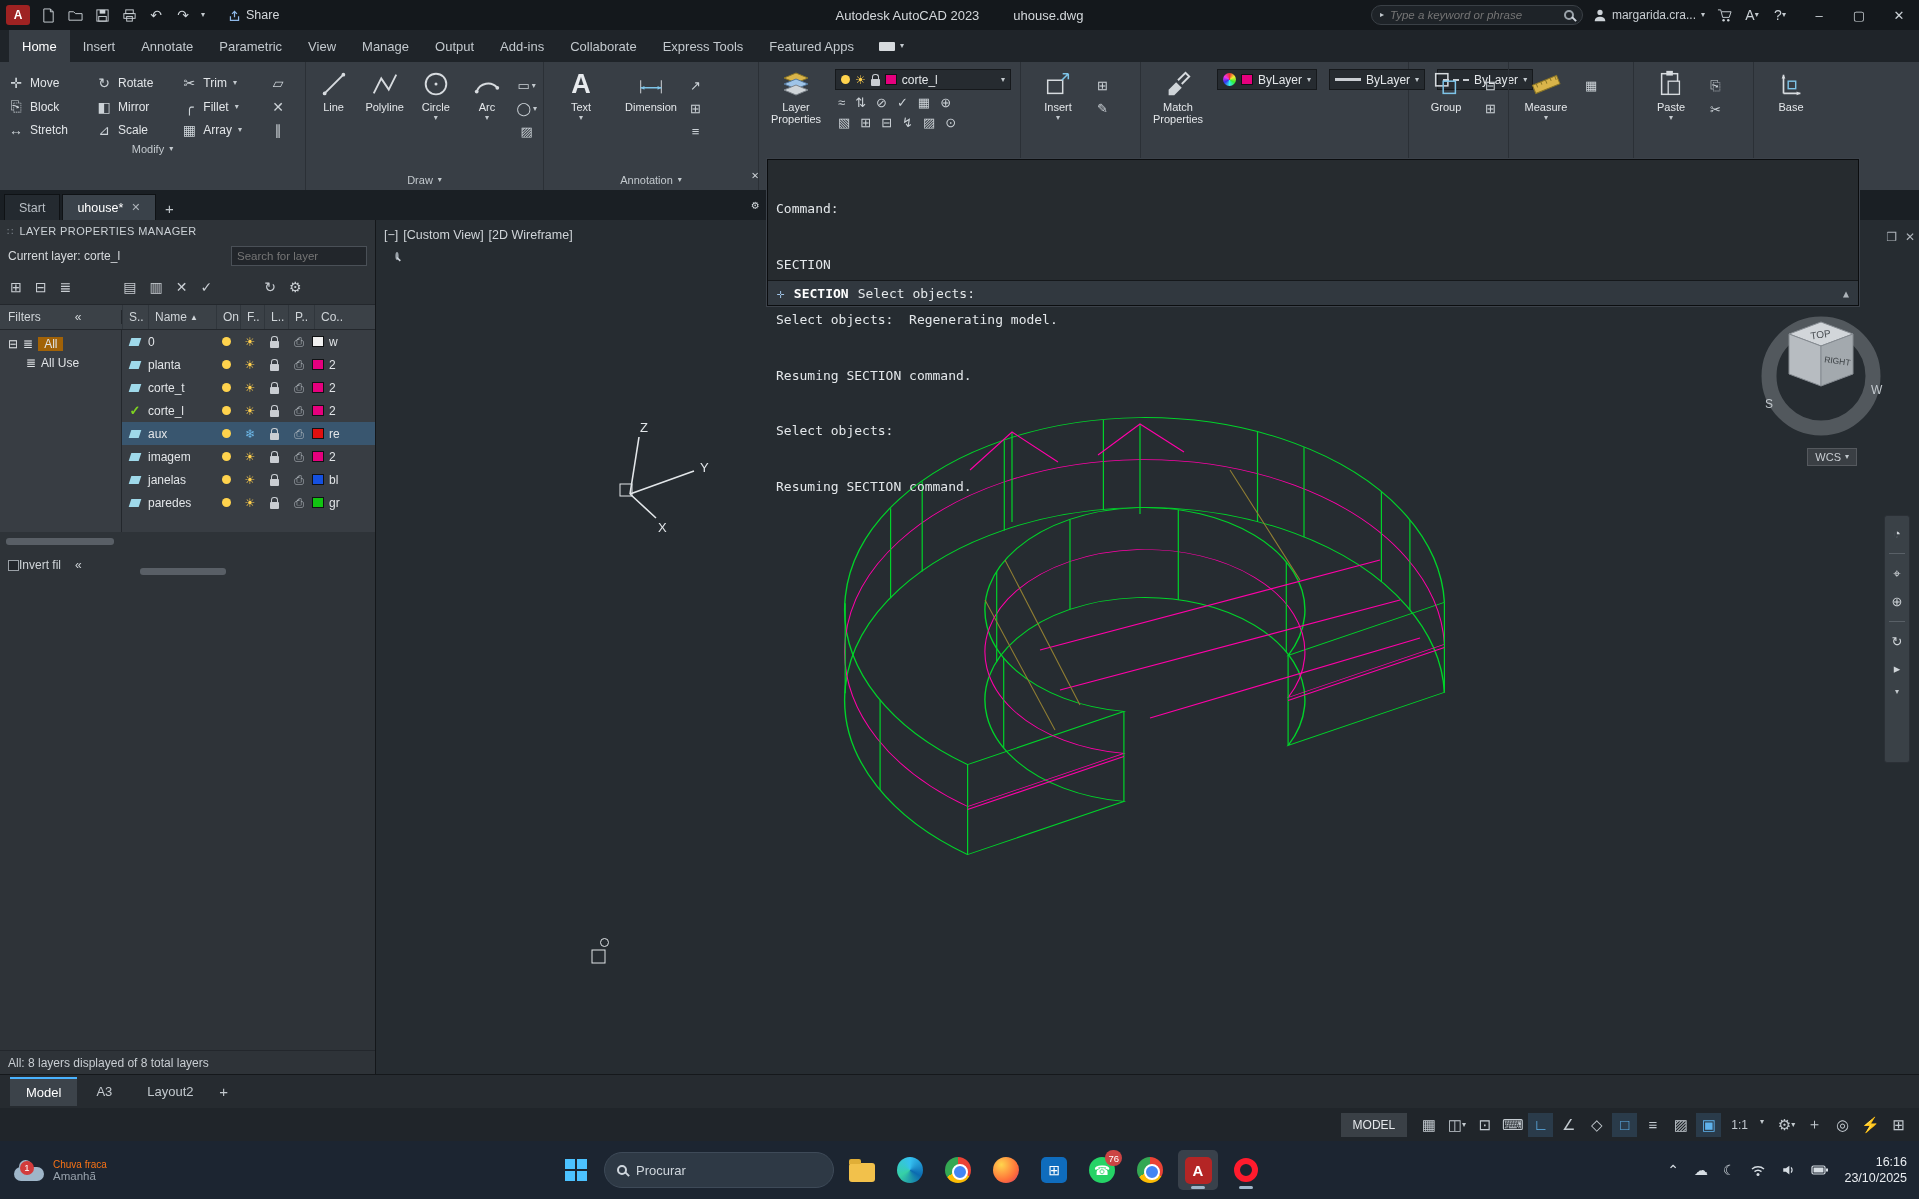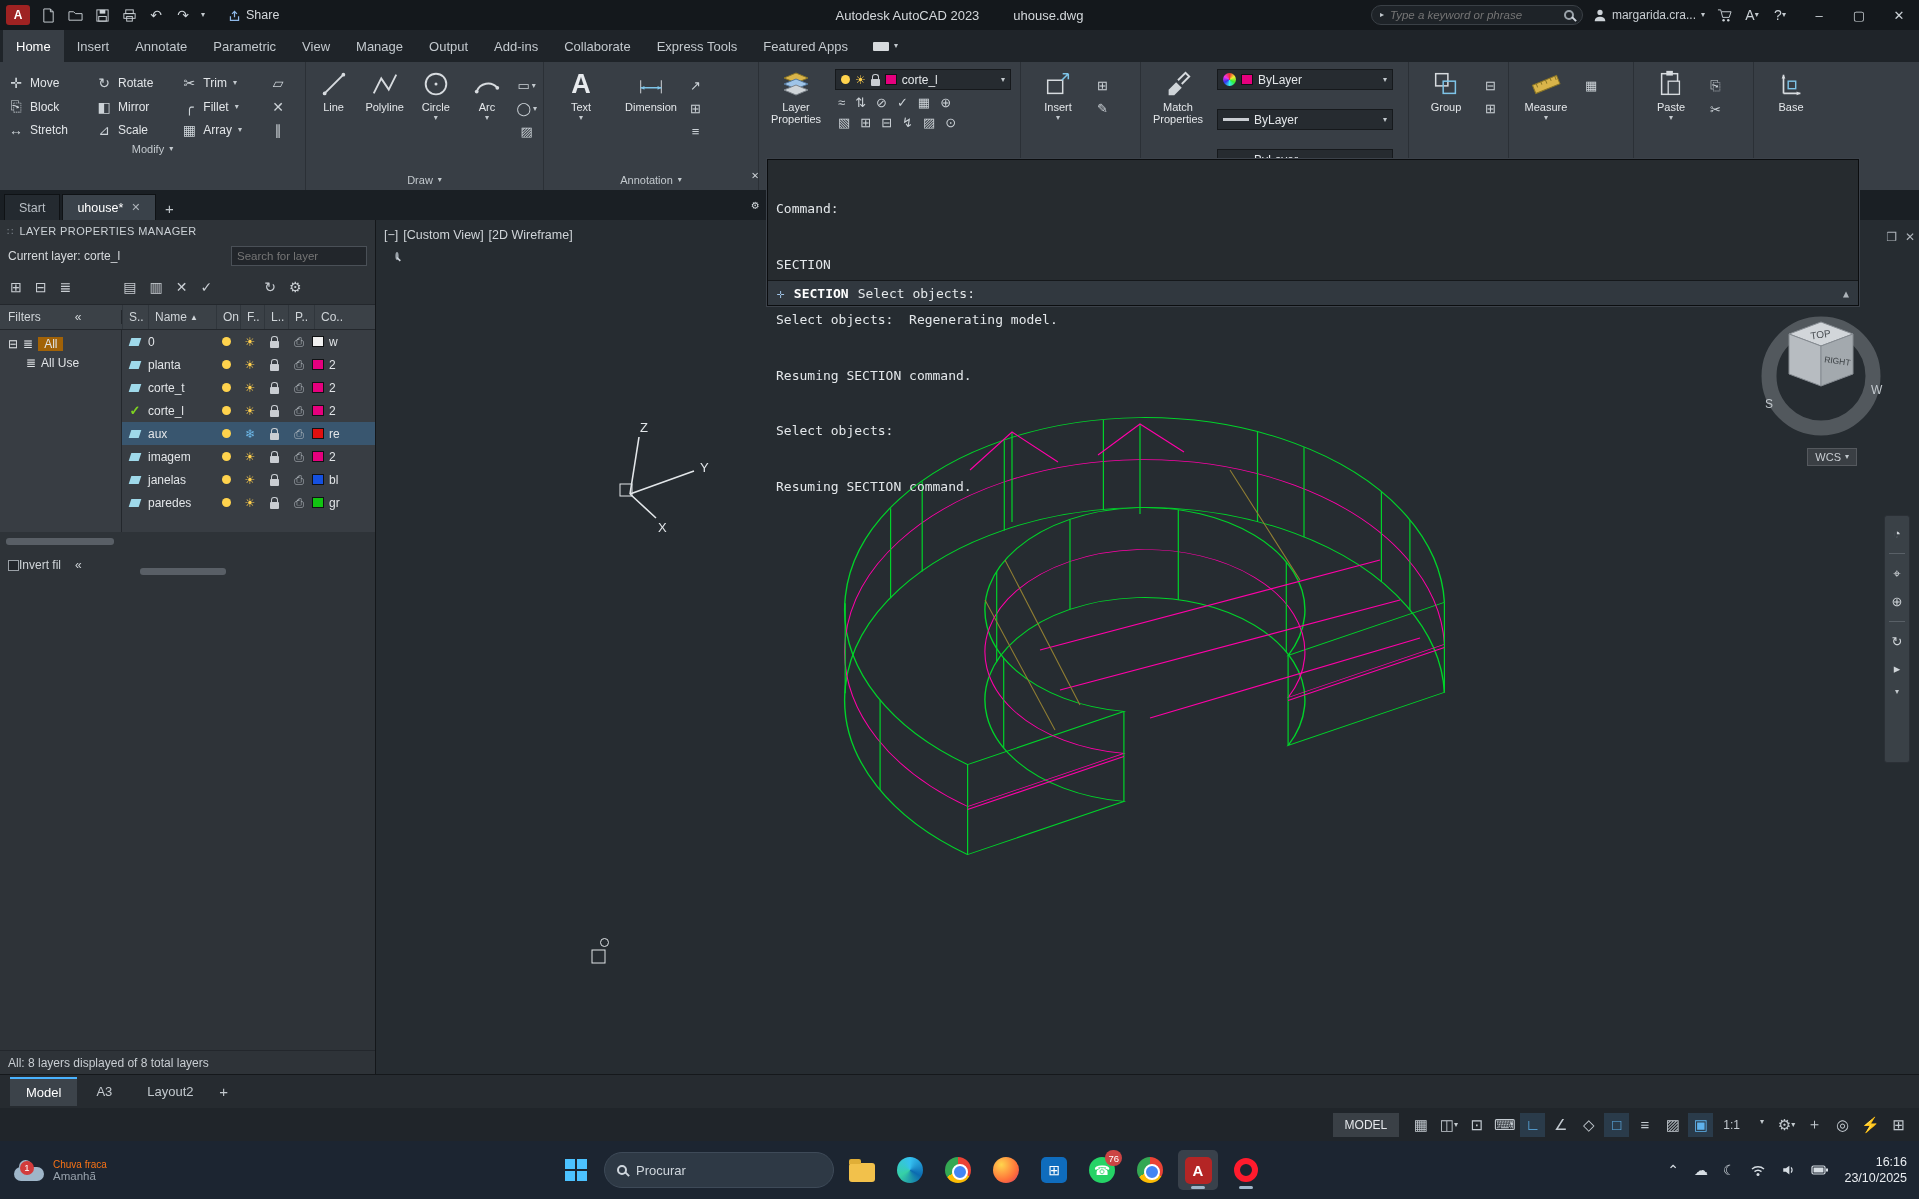--- a/index.html
+++ b/index.html
@@ -14,21 +14,21 @@
 .share{display:flex;align-items:center;gap:5px;color:#d4d8dc;font-size:12.5px;margin-left:14px}
 .title-center{position:absolute;left:50%;transform:translateX(-50%);display:flex;gap:34px;color:#d4d8dc;font-size:13px;white-space:nowrap}
 .tb-right{margin-left:auto;display:flex;align-items:center;gap:10px}
 .tsearch{width:212px;height:20px;background:#1e2328;border:1px solid #3a4046;border-radius:10px;display:flex;align-items:center;gap:6px;padding:0 8px}
 .tsearch input{flex:1;background:transparent;border:none;outline:none;color:#9aa2a9;font-style:italic;font-size:11.5px;font-family:"Liberation Sans",sans-serif}
 .userbox{display:flex;align-items:center;gap:5px;color:#c9ced3;font-size:12px}
 .winbtns{display:flex}
 .winbtn{width:40px;height:30px;display:flex;align-items:center;justify-content:center;color:#ccd2d7;font-size:13px}
 
 
-.ribbon-tabs{position:absolute;top:30px;left:0;width:100%;height:32px;background:#1f2429;display:flex;align-items:stretch;padding-left:3px;z-index:60}
+.ribbon-tabs{position:absolute;top:30px;left:0;width:100%;height:32px;background:#1f2429;display:flex;align-items:stretch;padding-left:9px;z-index:60}
 .rtab{padding:0 13px;display:flex;align-items:center;font-size:13px;color:#c3c9ce;white-space:nowrap}
 .rtab.active{background:#383e45;color:#fff}
 .rtab-extra{display:flex;align-items:center;gap:5px;padding:0 12px;color:#c3c9ce}
 .minibar{width:16px;height:9px;background:#d6dadd;border-radius:1px;display:inline-block}
 
 
 .ribbon{position:absolute;top:62px;left:0;width:100%;height:128px;background:#383e45;display:flex;z-index:30}
 .panel{border-right:1px solid #2b3036;display:flex;flex-direction:column;flex:0 0 auto}
 .pbody{flex:1;display:flex;padding:3px 6px 0;gap:8px}
 .plabel{height:21px;display:flex;align-items:center;justify-content:center;gap:5px;font-size:11px;color:#c3c9ce}
@@ -42,21 +42,21 @@
 .smic{display:flex;align-items:center;gap:2px}
 .combo{height:21px;background:#262b30;border:1px solid #16191c;display:flex;align-items:center;gap:5px;padding:0 5px;font-size:12px;color:#e4e7ea}
 .layright{display:flex;flex-direction:column;gap:5px;padding-top:4px;width:176px}
 .irow{display:flex;align-items:center;gap:10px;padding:0 3px;color:#ccd2d7;font-size:13px}
 .sw{width:12px;height:11px;display:inline-block;border:1px solid #101214}
 .bulb{width:9px;height:9px;border-radius:50%;background:#ffd34d;display:inline-block}
 .sun{color:#ffcf4d;font-size:12px}
 .snow{color:#6db8e8;font-size:12px}
 .lockic{width:9px;height:7px;background:#c9cdd2;border-radius:1px;position:relative;display:inline-block;margin-top:5px}
 .lockic::before{content:'';position:absolute;left:1px;top:-5px;width:5px;height:5px;border:1.5px solid #c9cdd2;border-bottom:none;border-radius:3px 3px 0 0}
-.propcol{display:flex;flex-direction:column;gap:19px;padding-top:4px;width:176px}
+.propcol{display:flex;gap:12px;padding-top:4px;width:176px}
 .cwheel{width:13px;height:13px;border-radius:50%;background:conic-gradient(#e33,#ee3,#3e3,#3ee,#33e,#e3e,#e33);display:inline-block}
 .lwsample{width:26px;height:3px;background:#c9cdd2;display:inline-block}
 .ltsample{width:26px;height:0;border-top:2px dashed #c9cdd2;display:inline-block}
 
 
 .filetabs{position:absolute;top:190px;left:0;width:100%;height:30px;background:#1a1f24;display:flex;align-items:flex-end;padding-left:4px;z-index:30}
 .ftab{height:26px;display:flex;align-items:center;gap:8px;padding:0 14px;font-size:12.5px;color:#b9bfc5;background:#242a30;border:1px solid #0f1215;border-bottom:none;margin-right:2px}
 .ftab.active{background:#3a424a;color:#fff}
 .ftab .x{font-size:11px;color:#aeb4ba}
 .fplus{width:24px;height:24px;display:flex;align-items:center;justify-content:center;color:#c3c9ce;font-size:15px}
@@ -129,21 +129,21 @@
 .ltabs{position:absolute;top:1074px;left:0;width:100%;height:34px;background:#262b30;border-top:1px solid #15181b;display:flex;align-items:center;gap:3px;padding-left:10px;z-index:50;font-size:13px}
 .ltab{padding:6px 16px;color:#c3c9ce}
 .ltab.active{background:#3c434a;color:#fff;border-top:2px solid #4ab3ff}
 .lplus{width:22px;height:22px;display:flex;align-items:center;justify-content:center;color:#c3c9ce;font-size:15px}
 
 
 .sbar{position:absolute;top:1108px;left:0;width:100%;height:33px;background:#20252a;display:flex;align-items:center;justify-content:flex-end;gap:3px;padding-right:8px;z-index:50}
 .schip{background:#3a4046;color:#e4e7ea;font-size:12px;padding:5px 12px;margin-right:6px}
 .sico{width:25px;height:24px;display:flex;align-items:center;justify-content:center;color:#c3cad0;font-size:15px}
 .sico.on{color:#5fb2ec;background:rgba(90,160,220,.18)}
-.sscale{display:flex;align-items:flex-start;gap:20px;color:#c3cad0;font-size:12px;padding:0 7px}
+.sscale{display:flex;align-items:flex-start;gap:12px;color:#c3cad0;font-size:12px;padding:0 7px}
 
 
 .taskbar{position:absolute;top:1141px;left:0;width:100%;height:58px;background:#1c2531;z-index:60;display:flex;align-items:center}
 .weather{display:flex;align-items:center;gap:9px;padding-left:14px;position:relative}
 .cloud{width:30px;height:14px;background:#9fb6c9;border-radius:8px;position:relative;margin-top:8px}
 .cloud::before{content:'';position:absolute;left:5px;top:-7px;width:13px;height:13px;background:#9fb6c9;border-radius:50%}
 .wbadge{position:absolute;left:20px;top:2px;width:14px;height:14px;border-radius:50%;background:#d23b3b;color:#fff;font-size:9.5px;display:flex;align-items:center;justify-content:center}
 .wtxt .t1{font-size:10px;color:#f97316}
 .wtxt .t2{font-size:11.5px;color:#98a2ac}
 .tbcenter{position:absolute;left:556px;display:flex;align-items:center;gap:8px;height:100%}

